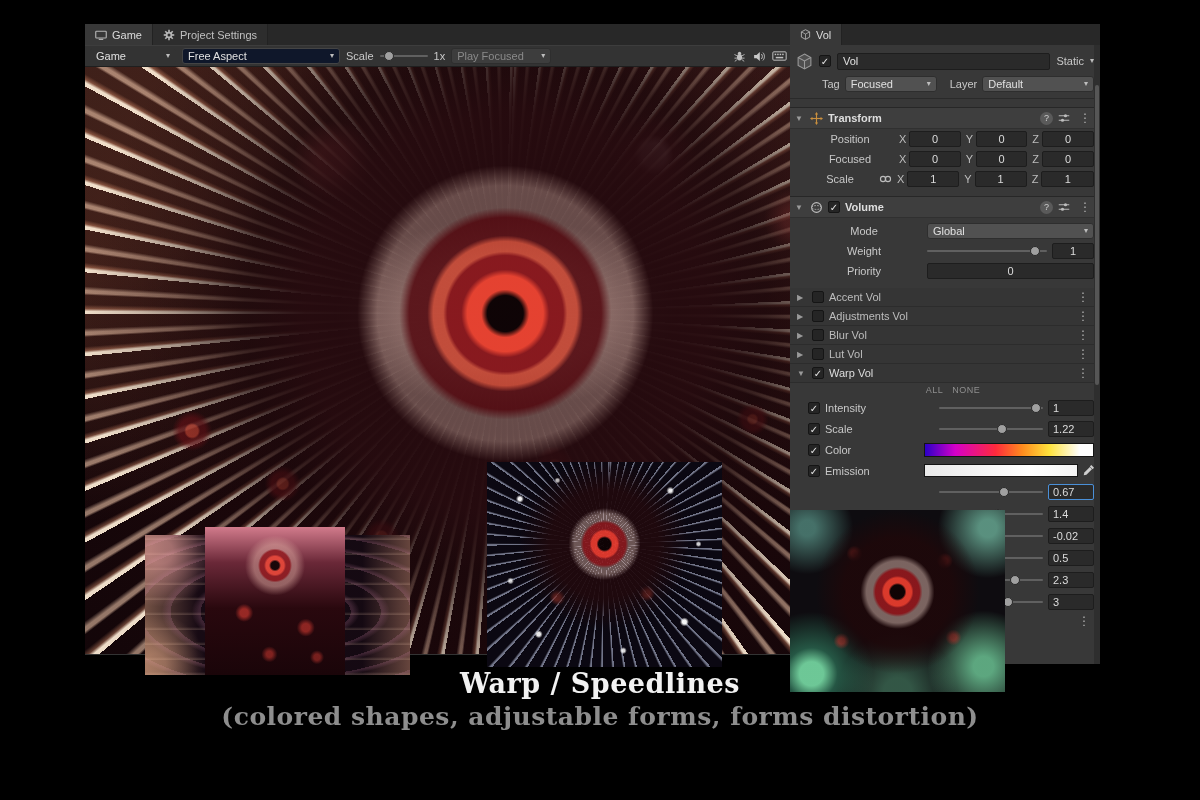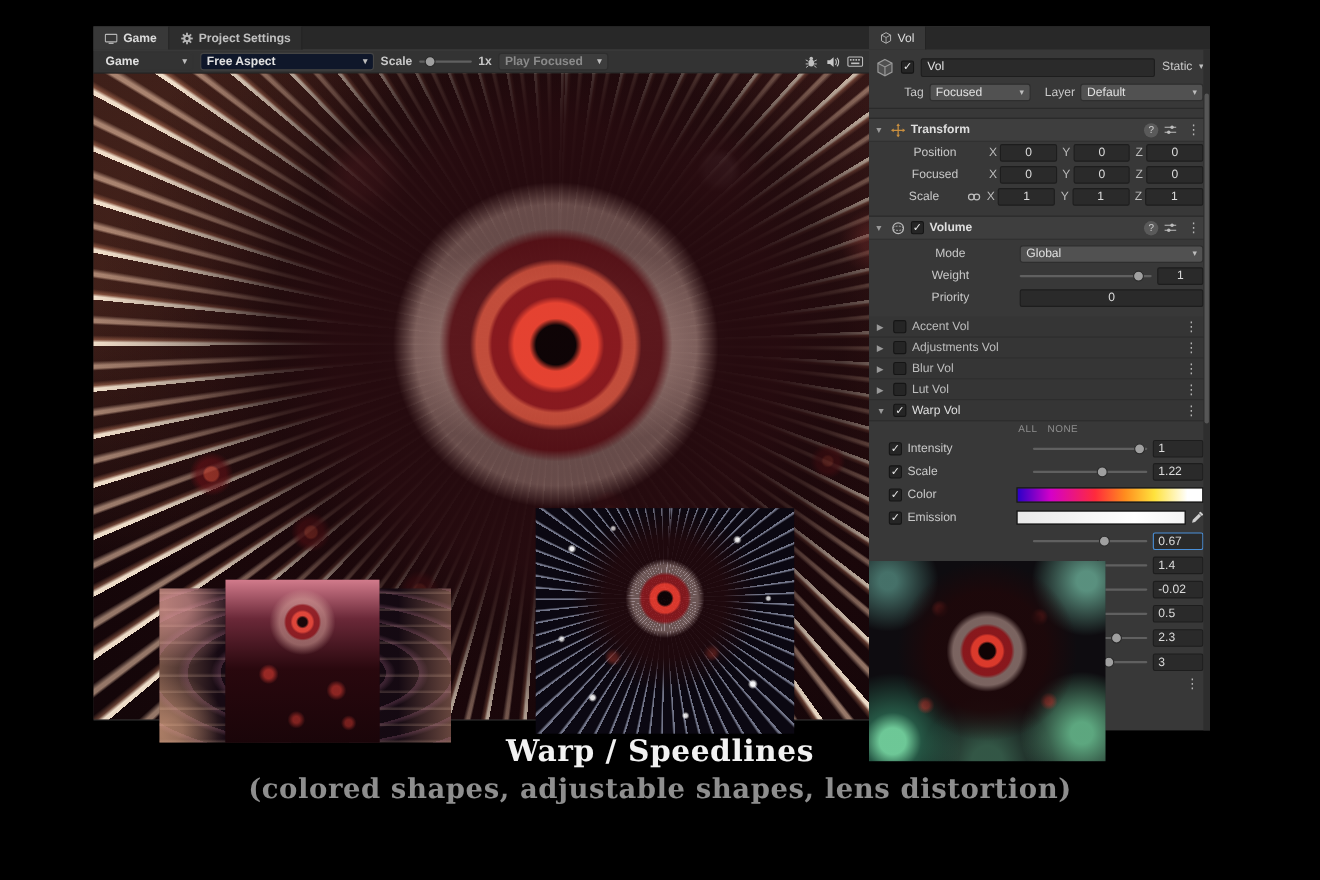--- a/index.html
+++ b/index.html
@@ -25,21 +25,21 @@
   .btn  { background:#585858; border:1px solid #2e2e2e; border-radius:3px; height:16px; display:flex;
           align-items:center; justify-content:center; padding:0 7px; color:#e0e0e0; font-size:11px; }
   .sld { position:relative; height:2px; background:#606060; border-radius:1px; }
   .sld .knob { position:absolute; top:-4px; width:10px; height:10px; border-radius:50%;
                background:#a0a0a0; border:1px solid #2a2a2a; }
   .ico { display:inline-flex; align-items:center; justify-content:center; flex:none; }
   .helpico { width:13px; height:13px; border-radius:50%; background:#5a5a5a; color:#d0d0d0;
              font-size:9px; line-height:13px; text-align:center; }
 
   
-  .game-window { position:absolute; left:85px; top:24px; width:824px; height:631px; background:#333; z-index:1;font-weight:bold; }
+  .game-window { position:absolute; left:85px; top:24px; width:824px; height:631px; background:#333; z-index:1; }
   .game-window .tabstrip .fill { flex:1; }
   .gv-toolbar { display:flex; align-items:center; gap:6px; height:22px; background:#333;
                 border-top:1px solid #3d3d3d; border-bottom:1px solid #1f1f1f; padding:0 5px;
                 color:#cfcfcf; font-size:11px; }
   .gv-toolbar .lbl { color:#c8c8c8; }
   .gv-toolbar .muted { color:#8a8a8a; background:#3d3d3d; }
   .gv-view { position:relative; width:100%; height:587px; overflow:hidden;
     background:
       radial-gradient(circle at 51% 42%, rgba(12,2,4,0.97) 0 18px, rgba(236,66,48,0.95) 24px 38px, rgba(140,22,28,0.92) 44px 58px, rgba(220,80,58,0.8) 62px 72px, rgba(92,18,24,0.88) 78px 96px, rgba(198,158,150,0.45) 106px 128px, rgba(38,11,15,0.92) 148px 200px, rgba(28,8,11,0.7) 260px, rgba(25,7,10,0.3) 330px, rgba(0,0,0,0) 420px),
       radial-gradient(ellipse 170px 95px at 51% 42%, rgba(205,170,160,0.35) 0 60%, rgba(0,0,0,0) 100%),
@@ -544,16 +544,16 @@
     </div>
   </div>
 
   <div class="preview p1"></div>
   <div class="preview p2"></div>
   <div class="preview p3"></div>
   <div class="preview p4"></div>
 
   <div class="caption">
     <div class="title">Warp / Speedlines</div>
-    <div class="subtitle">(colored shapes, adjustable shapes, lens distortion)</div>
+    <div class="subtitle">(colored shapes, adjustable forms, forms distortion)</div>
   </div>
 
 </div>
 
 </body></html>

